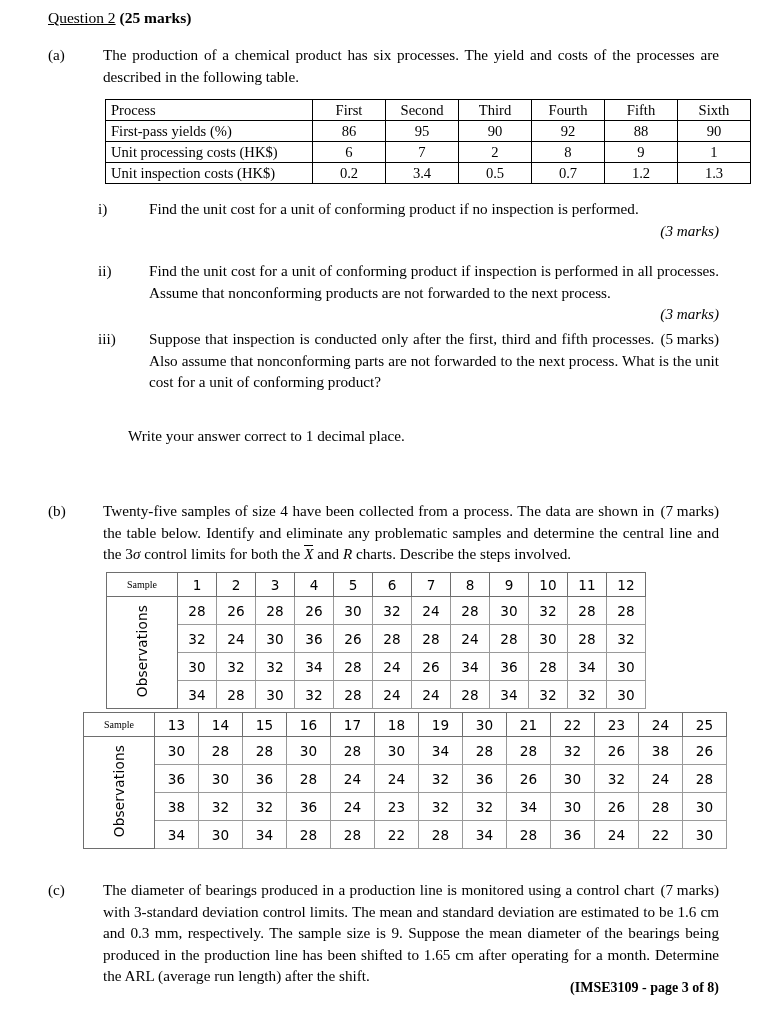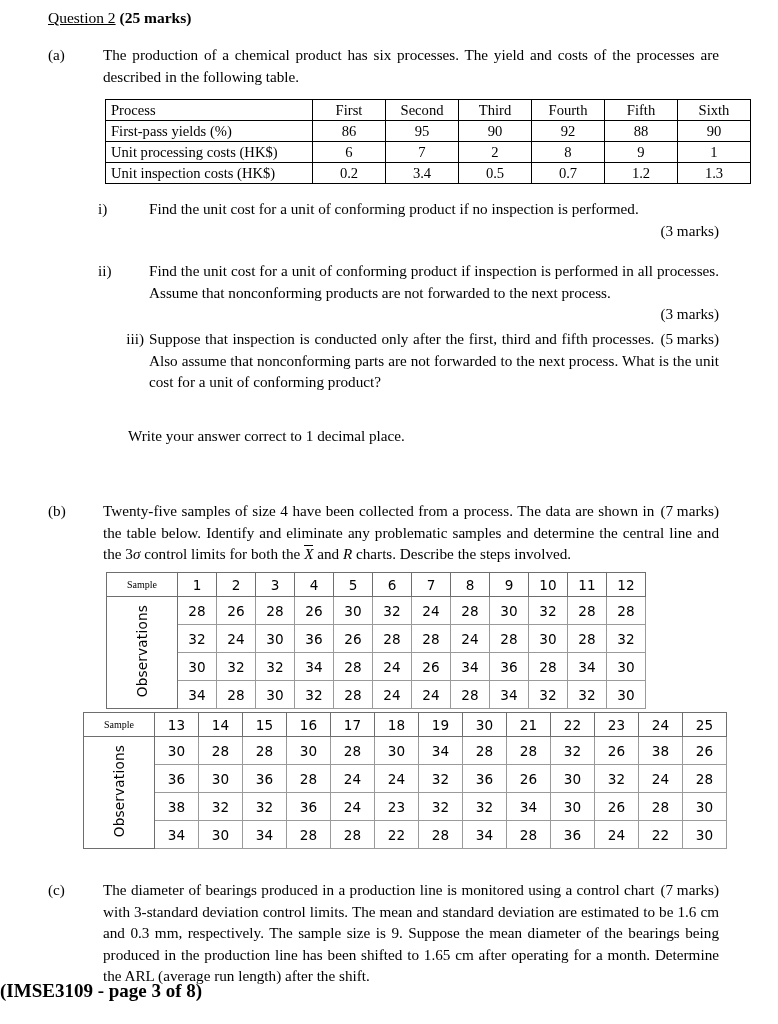--- a/index.html
+++ b/index.html
@@ -59,20 +59,21 @@
   .body-text.nojustify {
     text-align: left;
   }
   .marks {
     float: right;
     margin-left: 6px;
   }
   .marks-line {
     text-align: right;
     margin-left: 55px;
+    font-style: italic;
   }
 
   
   .tbl-a {
     position: absolute;
     left: 105px;
     top: 99px;
     border-collapse: collapse;
     font-size: 14.6px;
   }
@@ -140,21 +141,22 @@
   #obs-table-2 { left: 83px; top: 712px; }
   #obs-table-2 .c-label { width: 70px; }
   #obs-table-2 .c-data  { width: 43px; }
 
   
   .footer {
     position: absolute;
     left: 0;
     top: 980px;
     width: 719px;
-    font-size: 19px;
+    text-align: right;
+    font-size: 14px;
     font-weight: bold;
   }
 
   .ital { font-style: italic; }
   .ovl {
     display: inline-block;
     border-top: 1px solid #000;
     line-height: 1.05;
     font-style: italic;
   }
@@ -220,21 +222,21 @@
     <div class="marks-line" style="margin-left:51px;">(3 marks)</div>
   </div>
 
   <div class="block" style="left:98px; top:260px; width:621px;">
     <span class="label" style="width:46px;">ii)</span>
     <div class="body-text" style="margin-left:51px;">Find the unit cost for a unit of conforming product if inspection is performed in all processes. Assume that nonconforming products are not forwarded to the next process.</div>
     <div class="marks-line" style="margin-left:51px;">(3 marks)</div>
   </div>
 
   <div class="block" style="left:98px; top:328px; width:621px;">
-    <span class="label" style="width:46px;text-align:right;">iii)</span>
+    <span class="label" style="width:46px;">iii)</span>
     <div class="body-text" style="margin-left:51px;"><span class="marks">(5 marks)</span><span>Suppose that inspection is conducted only after the first, third and fifth processes. Also assume that nonconforming parts are not forwarded to the next process. What is the unit cost for a unit of conforming product?</span></div>
   </div>
 
   <div class="block" style="left:98px; top:425px; width:621px;">
     <div class="body-text nojustify" style="margin-left:30px;">Write your answer correct to 1 decimal place.</div>
   </div>
 
   <div class="block" style="left:48px; top:500px; width:671px;">
     <span class="label">(b)</span>
     <div class="body-text"><span class="marks">(7 marks)</span><span>Twenty-five samples of size 4 have been collected from a process. The data are shown in the table below. Identify and eliminate any problematic samples and determine the central line and the </span><span>3<span class="ital">σ</span></span><span> control limits for both the </span><span class="ovl">X</span><span> and </span><span class="ital">R</span><span> charts. Describe the steps involved.</span></div>

